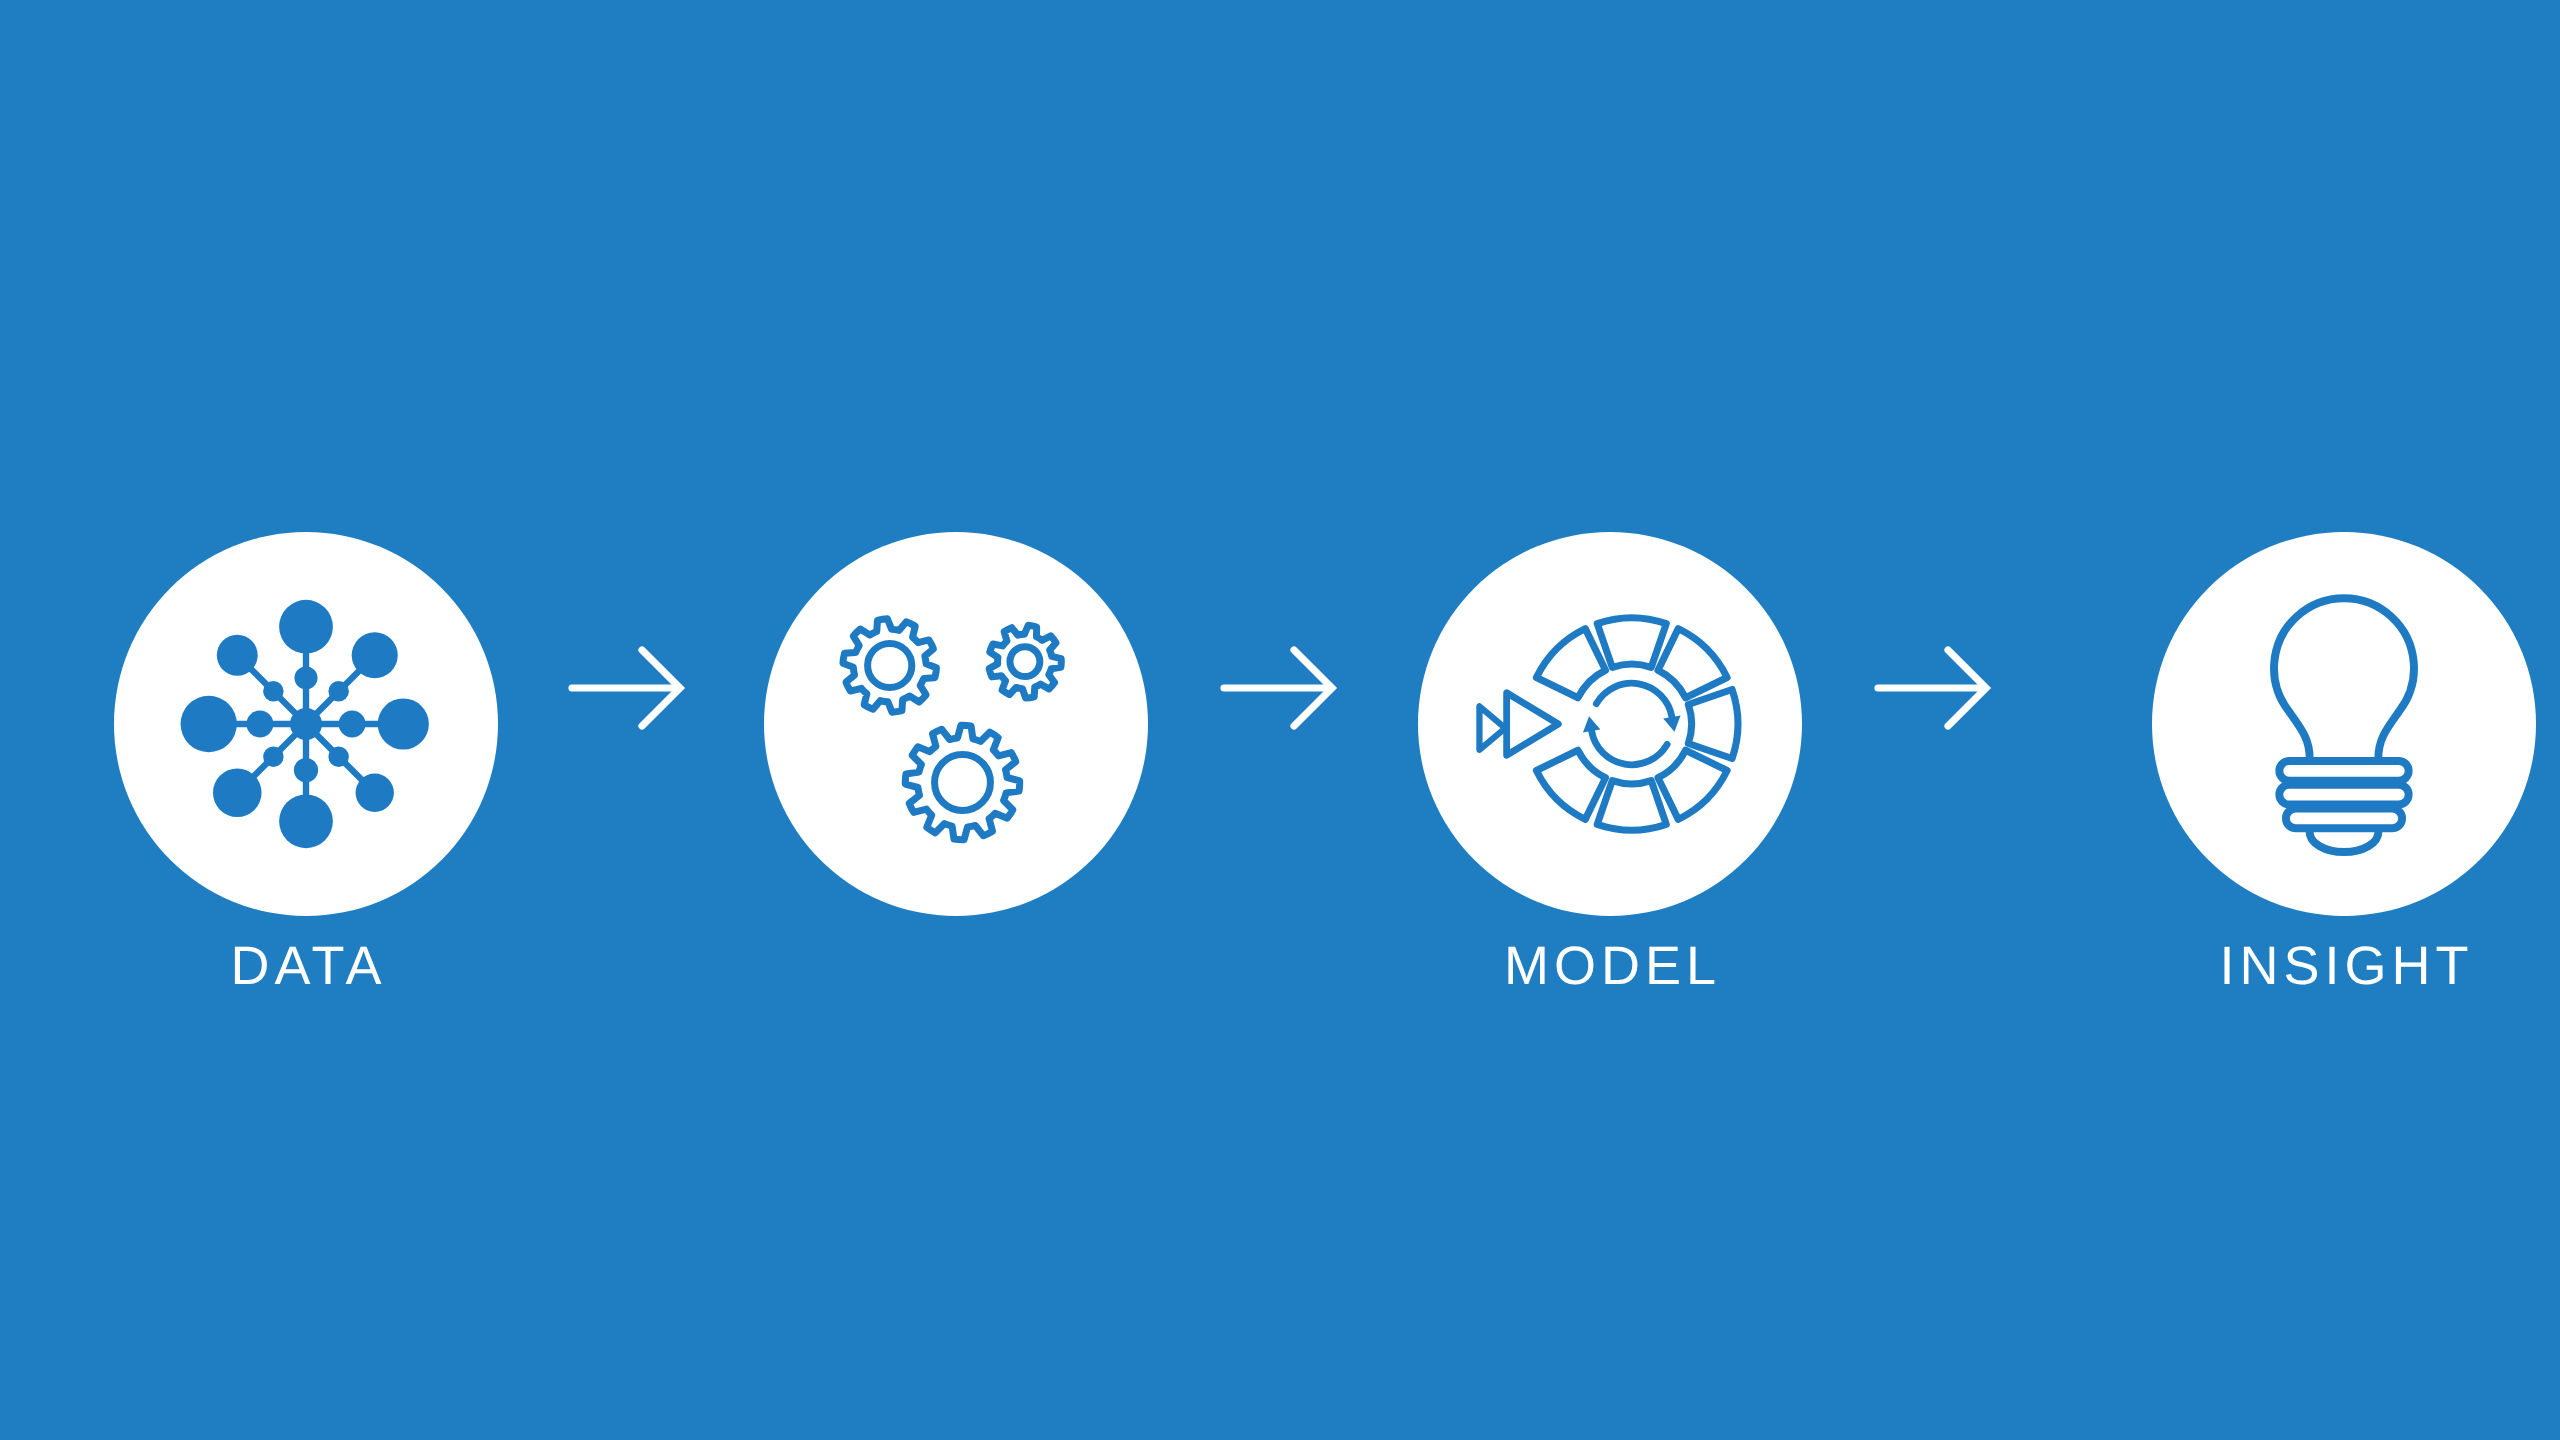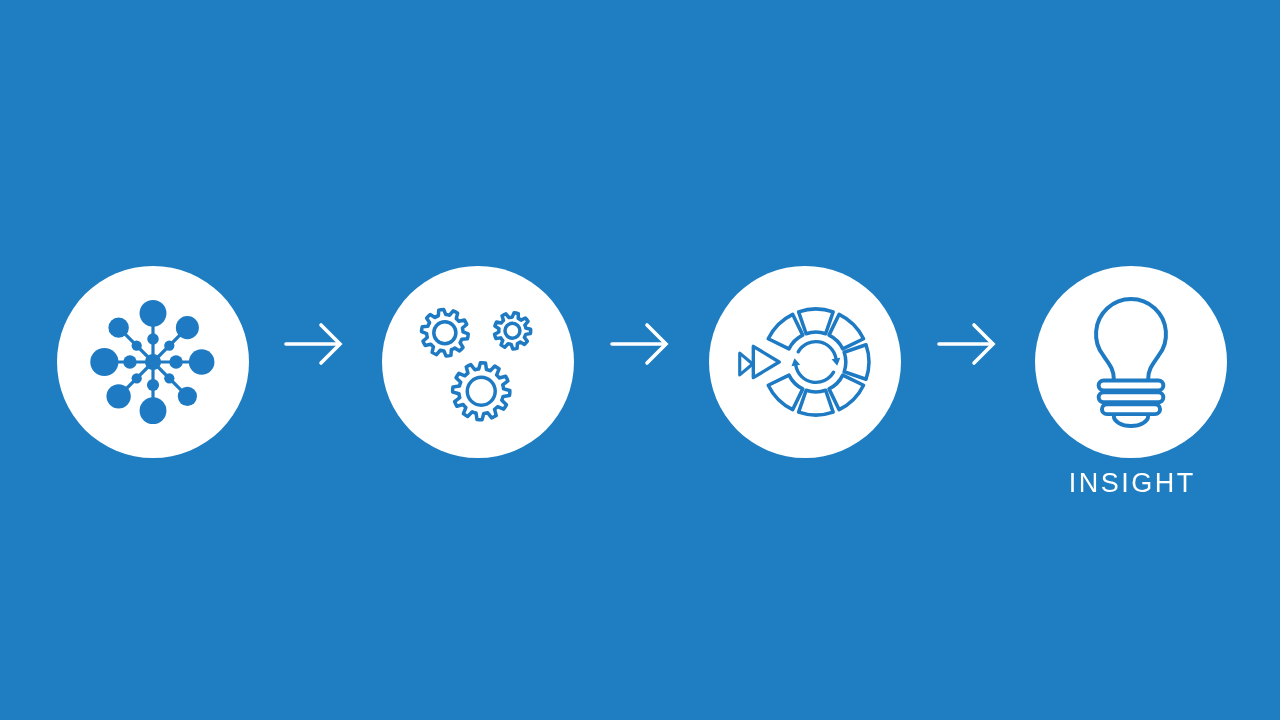--- a/index.html
+++ b/index.html
@@ -62,20 +62,21 @@
             <circle cx="53.7" cy="-53.7" r="18"></circle>
           <circle cx="76" cy="0" r="20"></circle>
             <circle cx="53.7" cy="53.7" r="15"></circle>
           <circle cx="0" cy="76" r="21"></circle>
             <circle cx="-53.7" cy="53.7" r="19"></circle>
           <circle cx="-76" cy="0" r="22"></circle>
             <circle cx="-53.7" cy="-53.7" r="16"></circle>
         </g>
       </svg>
     </div>
+    <div class="label">DATA</div>
   </div>
 
   <svg class="arrow" style="left:283px" width="64" height="44" viewBox="0 0 64 44">
     <line x1="3" y1="22" x2="56" y2="22"></line>
       <polyline points="38,3 57,22 38,41"></polyline>
   </svg>
 
   <div class="step" style="left:382px">
     <div class="circle">
       <svg width="130" height="130" viewBox="-100 -100 200 200">
@@ -108,28 +109,29 @@
 
         <path class="stroke" stroke-width="5" d="M -10,-15 A 30,30 0 0 1 45.5,-5.2"></path>
         <polygon class="fill" points="0,-6.5 11,0 0,6.5" transform="translate(45.5,-5.2) rotate(80)"></polygon>
         <path class="stroke" stroke-width="5" d="M 42,15 A 30,30 0 0 1 -13.5,5.2"></path>
         <polygon class="fill" points="0,-6.5 11,0 0,6.5" transform="translate(-13.5,5.2) rotate(-100)"></polygon>
 
         <path class="stroke" stroke-width="5" d="M -76,-23 L -76,23 L -38,0 Z"></path>
         <path class="stroke" stroke-width="4.6" d="M -96,-13 L -96,19 L -77,3 Z"></path>
       </svg>
     </div>
+    <div class="label">MODEL</div>
   </div>
 
   <svg class="arrow" style="left:936px" width="64" height="44" viewBox="0 0 64 44">
     <line x1="3" y1="22" x2="56" y2="22"></line>
       <polyline points="38,3 57,22 38,41"></polyline>
   </svg>
 
-  <div class="step" style="left:1035px">
+  <div class="step" style="left:1076px">
     <div class="circle">
       <svg width="132" height="132" viewBox="-100 -100 200 200">
         <path class="stroke" stroke-width="6" d="M -26,26 C -26,10 -34,2 -42,-10 A 53,53 0 1 1 42,-10 C 34,2 26,10 26,26"></path>
         <rect class="stroke" stroke-width="6" x="-49" y="28" width="98" height="15" rx="7.5"></rect>
         <rect class="stroke" stroke-width="6" x="-49" y="46" width="98" height="15" rx="7.5"></rect>
         <rect class="stroke" stroke-width="6" x="-44" y="64" width="88" height="15" rx="7.5"></rect>
         <path class="stroke" stroke-width="6" d="M -26,82 A 26,15 0 0 0 26,82"></path>
       </svg>
     </div>
     <div class="label">INSIGHT</div>

